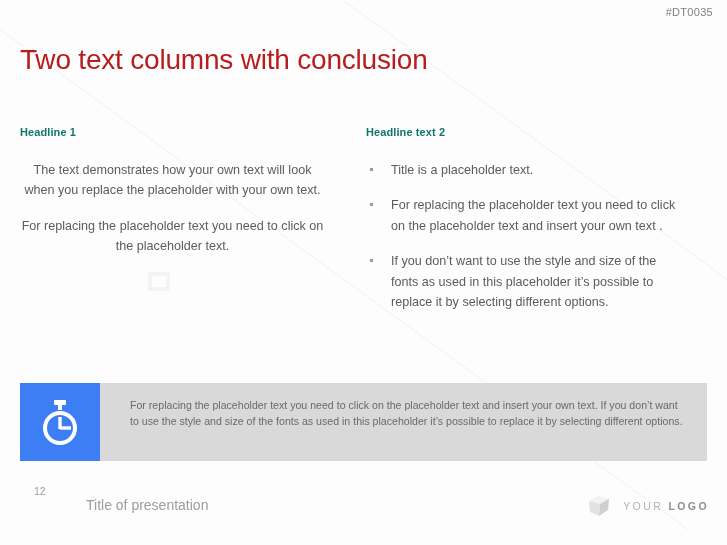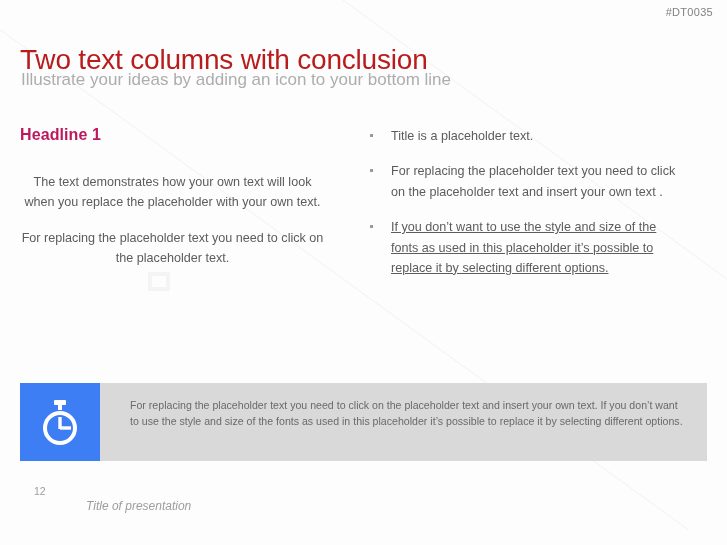--- a/index.html
+++ b/index.html
@@ -78,45 +78,45 @@
   }
 
   .col {
     position: absolute;
     top: 126px;
   }
   .col-left  { left: 20px;  width: 305px; }
   .col-right { left: 366px; width: 320px; }
 
   .col-head {
-    font-size: 16px;
+    font-size: 11px;
     font-weight: bold;
-    color: #be185d;
-    margin: 0 0 28px 0;
+    color: #0f766e;
+    margin: 0 0 22px 0;
     letter-spacing: 0.1px;
   }
   .para {
     font-size: 12.6px;
     line-height: 1.62;
     color: #5c5c5c;
     margin: 0 0 15px 0;
     text-align: center;
   }
   .para:last-child { margin-bottom: 0; }
 
   .bullet-list { list-style: none; margin: 0; padding: 0; }
   .bullet-item {
     position: relative;
     padding-left: 25px;
     font-size: 12.6px;
     line-height: 1.62;
     color: #5c5c5c;
     margin-bottom: 15px;
   }
-  .bullet-item:last-child { margin-bottom: 12px; text-decoration: underline; }
+  .bullet-item:last-child { margin-bottom: 12px; }
   .bullet-mark {
     position: absolute;
     left: 4px;
     top: 8px;
     width: 3px;
     height: 3px;
     background: #9a9a9a;
   }
 
   .conclusion {
@@ -161,23 +161,22 @@
     position: absolute;
     left: 34px;
     bottom: 48px;
     font-size: 10.5px;
     color: #9d9d9d;
   }
   .footer-title {
     position: absolute;
     left: 86px;
     bottom: 32px;
-    font-size: 12px;
+    font-size: 14px;
     color: #9d9d9d;
-    font-style: italic;
   }
   .logo {
     position: absolute;
     right: 18px;
     bottom: 26px;
     display: flex;
     align-items: center;
     gap: 11px;
   }
   .logo-text {
@@ -192,29 +191,29 @@
 
 <div class="slide">
 
   <div class="wm-line a"></div>
   <div class="wm-line b"></div>
   <div class="wm-text"><span class="wm-sq"></span></div>
 
   <div class="doc-code">#DT0035</div>
 
   <h1 class="slide-title">Two text columns with conclusion</h1>
-  <div class="slide-subtitle">Illustrate your ideas by adding an icon to your bottom line</div>
 
   <div class="col col-left">
     <div class="col-head">Headline 1</div>
     <p class="para">The text demonstrates how your own text will look when you replace the placeholder with your own text.</p>
     <p class="para">For replacing the placeholder text you need to click on the placeholder text.</p>
   </div>
 
   <div class="col col-right">
+    <div class="col-head">Headline text 2</div>
     <ul class="bullet-list">
       <li class="bullet-item">
         <span class="bullet-mark"></span>
         <span>Title is a placeholder text.</span>
       </li>
       <li class="bullet-item">
         <span class="bullet-mark"></span>
         <span>For replacing the placeholder text you need to click on the placeholder text  and insert your own text .</span>
       </li>
       <li class="bullet-item">
@@ -235,14 +234,22 @@
       </svg>
     </div>
     <div class="conclusion-body">
       <p class="conclusion-text">For replacing the placeholder text you need to click on the placeholder text  and insert your own text. If you don’t want to use the style and size of the fonts as used in this placeholder it’s possible to replace it by selecting different options.</p>
     </div>
   </div>
 
   <div class="footer-page">12</div>
   <div class="footer-title">Title of presentation</div>
 
+  <div class="logo">
+    <svg width="26" height="26" viewBox="0 0 26 26">
+      <polygon points="3,8 12,3 23,6 14,11" fill="#f2f2f2"></polygon>
+      <polygon points="3,8 14,11 13,23 4,19" fill="#e2e2e2"></polygon>
+      <polygon points="14,11 23,6 22,17 13,23" fill="#cfcfcf"></polygon>
+    </svg>
+    <div class="logo-text"><span>YOUR </span><b>LOGO</b></div>
+  </div>
 
 </div>
 
 </body></html>

